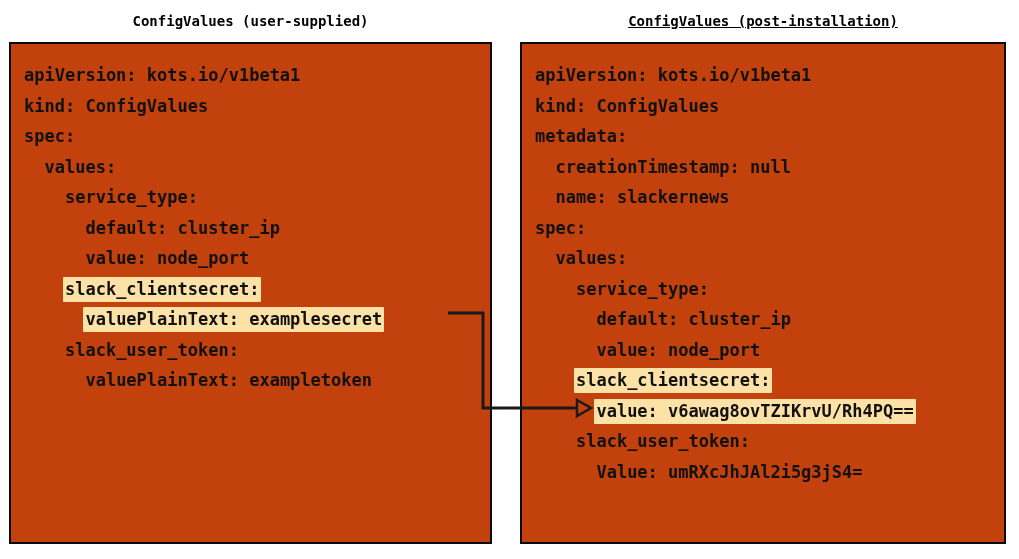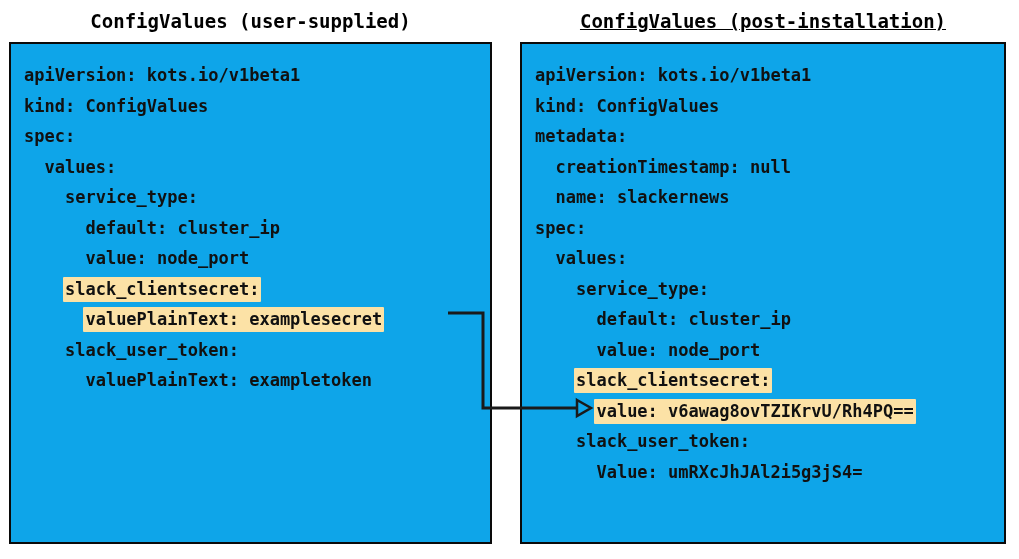--- a/index.html
+++ b/index.html
@@ -14,33 +14,33 @@
     overflow: hidden;
     font-family: "DejaVu Sans Mono", "Liberation Mono", monospace;
   }
 
   .panel {
     position: absolute;
     top: 42px;
     height: 502px;
     box-sizing: border-box;
     border: 2px solid #0a0a0a;
-    background: #0ea5e9;
+    background: #c2410c;
   }
   #panel-left  { left: 9px;   width: 483px; }
   #panel-right { left: 520px; width: 486px; }
 
   .panel-title {
     position: absolute;
     top: 8px;
     height: 26px;
     line-height: 26px;
     text-align: center;
     font-family: "DejaVu Sans Mono", "Liberation Mono", monospace;
-    font-size: 19px;
+    font-size: 14px;
     font-weight: bold;
     color: #000000;
     letter-spacing: 0px;
     white-space: nowrap;
   }
   #title-left  { left: 9px;   width: 483px; }
   #title-right { left: 520px; width: 486px; text-decoration: underline; }
 
   .code {
     position: absolute;

